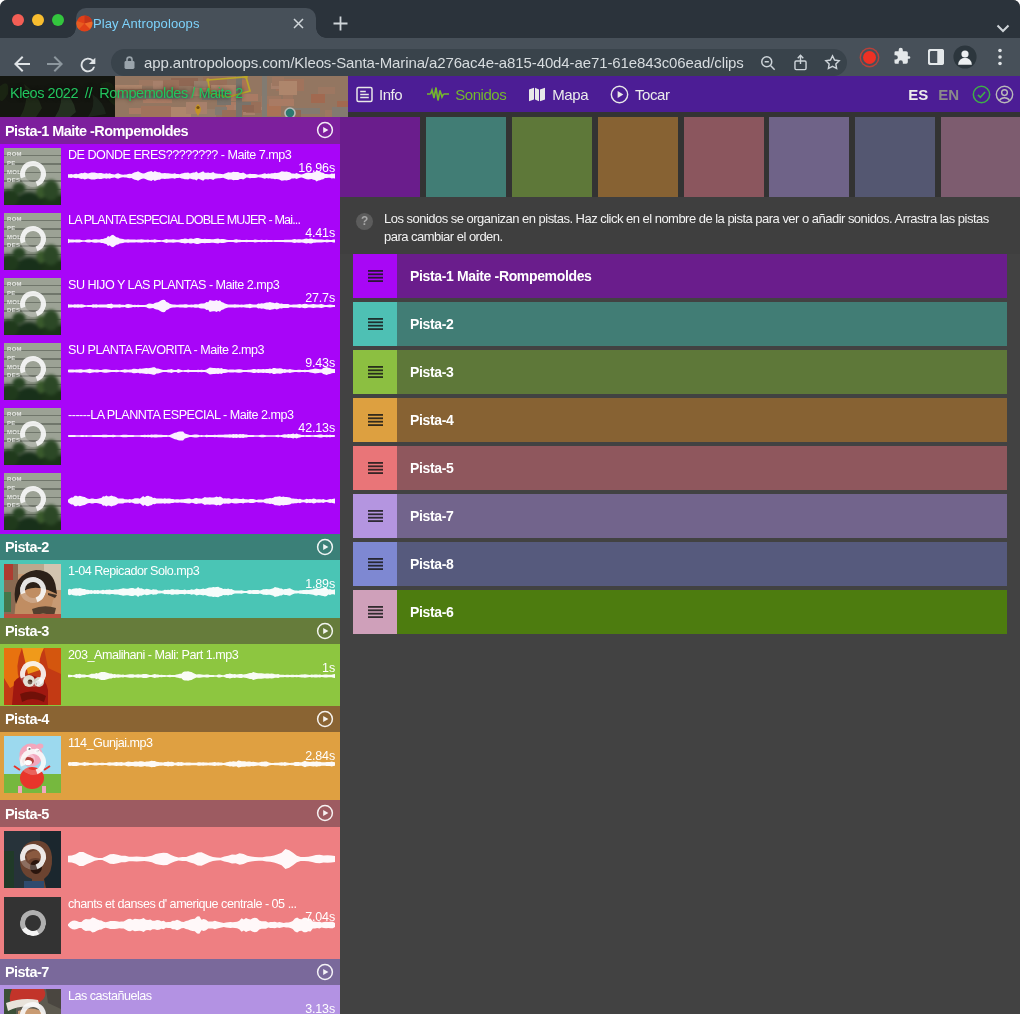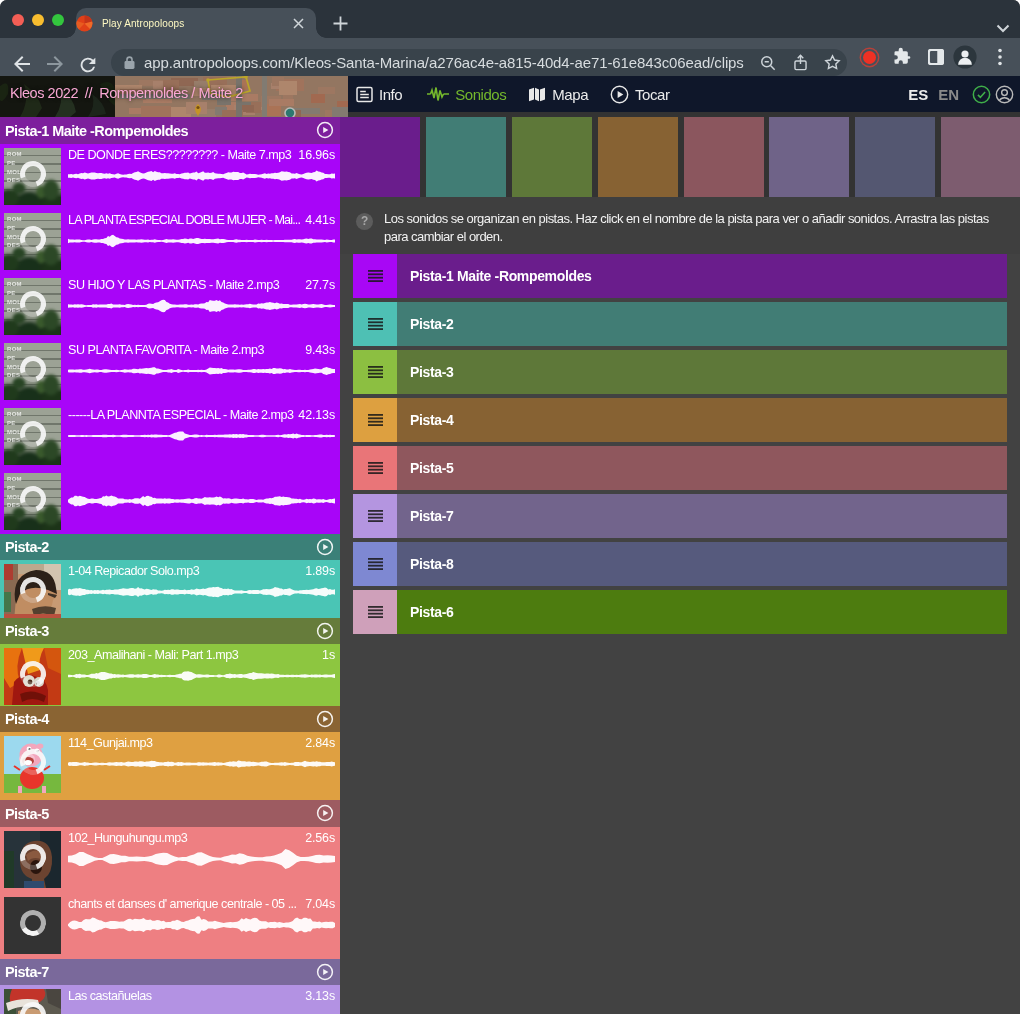--- a/index.html
+++ b/index.html
@@ -2,65 +2,65 @@
 <html><head><meta charset="utf-8"><style>
 *{margin:0;padding:0;box-sizing:border-box}
 html,body{width:1020px;height:1014px;background:#fff;font-family:"Liberation Sans",sans-serif;overflow:hidden}
 #win{width:1020px;height:1014px;border-radius:7px 7px 0 0;overflow:hidden;position:relative;background:#424242}
 
 #tabs{height:38px;background:#2b333b;position:relative}
 .tl{position:absolute;top:14px;width:12px;height:12px;border-radius:50%}
 #tab{position:absolute;left:76px;top:8px;width:240px;height:30px;background:#475059;border-radius:10px 10px 0 0;display:flex;align-items:center}
 #tab::before{content:'';position:absolute;left:-10px;bottom:0;width:10px;height:10px;background:radial-gradient(circle at 0 0,rgba(0,0,0,0) 9.5px,#475059 10px)}
 #tab::after{content:'';position:absolute;right:-10px;bottom:0;width:10px;height:10px;background:radial-gradient(circle at 10px 0,rgba(0,0,0,0) 9.5px,#475059 10px)}
-#tab .tt{color:#fef9c3;font-size:10px;margin-left:9px;letter-spacing:.1px}
+#tab .tt{color:#7dd3fc;font-size:13px;letter-spacing:.1px}
 #tab .cl{margin-left:auto;margin-right:12px;display:flex}
 #ntab{position:absolute;left:333px;top:16px}
 #chev{position:absolute;right:10px;top:19px}
 #tbar{height:38px;background:#475059;display:flex;align-items:flex-end;position:relative}
 .navic{display:flex;align-items:center;justify-content:center}
 #back{margin-left:10px}#fwd{margin-left:9px}#rel{margin-left:10px}
 #omni{margin-left:12px;width:736px;height:27px;border-radius:14px;background:#39434b;display:flex;align-items:center;color:#d7dcdf;font-size:15px}
 #omni .lk{margin-left:12px;margin-right:8px;display:flex}
 #omni .url{white-space:nowrap;letter-spacing:-0.11px}
 #omni .oi{display:flex;margin-left:14px}
 .rdot{position:absolute;left:863px;top:13px;width:13px;height:13px;border-radius:50%;background:#ee3124;box-shadow:0 0 0 2px #475059,0 0 0 3.4px #b8413a}
 #puz{position:absolute;left:892px;top:9px}
 #pan{position:absolute;left:928px;top:11px}
 #ava{position:absolute;left:953px;top:7px}
 #dot3{position:absolute;left:991px;top:9px}
 
-#appbar{position:absolute;top:76px;left:0;width:1020px;height:36px;background:#0f172a;display:flex;align-items:center;color:#ececec}
+#appbar{position:absolute;top:76px;left:0;width:1020px;height:36px;background:#4c1d95;display:flex;align-items:center;color:#ececec}
 #photo{position:absolute;top:76px;left:0;width:348px;height:41px;z-index:10;overflow:hidden}
 .abi{display:flex;align-items:center;gap:6px;font-size:15px;font-weight:500;letter-spacing:-0.45px}
 
 #content{position:absolute;top:112px;left:0;width:1020px;height:902px;display:flex}
 #side{width:340px;flex:none;position:relative;z-index:3;background:#b392e3;padding-top:5px}
 #main{width:680px;flex:none;background:#424242}
 
 
-.crumb{position:absolute;left:10px;top:0;height:33px;display:flex;align-items:center;color:#f9a8d4;font-size:14.5px;font-weight:500;letter-spacing:-0.45px;text-shadow:0 0 4px rgba(0,0,0,.85)}
+.crumb{position:absolute;left:10px;top:0;height:33px;display:flex;align-items:center;color:#22c55e;font-size:14.5px;font-weight:500;letter-spacing:-0.45px;text-shadow:0 0 4px rgba(0,0,0,.85)}
 .shead{height:26px;display:flex;align-items:center;color:#fff;font-weight:700;font-size:14.5px;letter-spacing:-0.55px;padding-left:5px;position:relative}
 .shead svg{position:absolute;right:5px;top:3px}
 .clip{position:relative}
 .th{position:absolute;left:4px;top:4px;width:57px;height:57px;overflow:hidden}
 .spin{position:absolute;left:16px;top:13px;width:26px;height:26px;border-radius:50%;border:5px solid rgba(250,250,250,.9);border-bottom-color:rgba(240,240,240,.25);transform:rotate(25deg)}
 .rompe{background:repeating-linear-gradient(180deg,#9ca295 0 7px,#70766b 7px 8.4px)}
 .rtxt{position:absolute;left:3px;top:2px;font-size:6px;line-height:8.8px;font-weight:700;color:rgba(255,255,255,.75);letter-spacing:.3px}
 .foli{position:absolute;left:-3px;bottom:-3px;width:63px;height:34px;filter:blur(1.5px);background:
  radial-gradient(16px 14px at 8px 24px,#203a1c 55%,transparent 65%),
  radial-gradient(18px 16px at 28px 28px,#18301a 55%,transparent 65%),
  radial-gradient(14px 18px at 50px 16px,#2c4826 50%,transparent 64%),
  radial-gradient(20px 14px at 54px 30px,#1c3418 55%,transparent 65%),
  radial-gradient(9px 12px at 40px 18px,#3a5a2c 45%,transparent 60%),
  radial-gradient(12px 10px at 18px 14px,#284424 45%,transparent 62%),
  linear-gradient(180deg,transparent 0 12px,#1a3018 24px)}
 .ct{position:absolute;left:68px;right:0;top:4px;height:16px;color:#fff;font-size:12.6px;letter-spacing:-0.5px}
 .ct .t{position:absolute;left:0;top:0;white-space:nowrap}
-.ct .d{position:absolute;right:5px;top:0;font-size:12.5px;letter-spacing:-0.15px}
+.ct .d{position:absolute;right:5px;top:13px;font-size:12.5px;letter-spacing:-0.15px}
 .wfbox{position:absolute;left:68px;top:19px;width:267px;height:26px}
 
 #strip{height:85px;background:#333333;padding-top:5px;display:flex;gap:5.9px;overflow:hidden}
 .blk{width:80px;height:80px;flex:none}
 #help{min-height:57px;background:#3f3f3f;display:flex;padding:13px 14px 0 15px;color:#f2f2f2}
 #help svg{flex:none;margin-right:10px;margin-top:2px}
 #help .ht{font-size:13px;line-height:18px;letter-spacing:-0.52px;white-space:nowrap}
 #rows{padding:0 13px}
 .row{height:44px;margin-bottom:4px;display:flex;align-items:center;position:relative}
 .sq{width:44px;height:44px;flex:none;display:flex;align-items:center;justify-content:center}
@@ -466,24 +466,20 @@
           <div class="clip" style="height:66px">
             <div class="th"><svg width="57" height="57" viewBox="0 0 57 57">
 <rect width="57" height="57" fill="#27333a"></rect>
 <rect x="36" y="0" width="21" height="57" fill="#1b272e"></rect>
 <path d="M28 57 L28 48 Q16 44 16 30 Q16 12 30 10 Q46 8 48 26 Q49 42 40 48 L42 57 Z" fill="#6b4330"></path>
 <path d="M22 24 Q30 16 42 22 L42 30 Q30 24 24 30 Z" fill="#8a5a40"></path>
 <ellipse cx="32" cy="36" rx="6" ry="7" fill="#2a150d"></ellipse>
 <path d="M20 50 L40 50 L40 57 L20 57 Z" fill="#2e4a6e"></path>
 <rect x="0" y="20" width="10" height="37" fill="#203a28"></rect>
 </svg><div class="spin"></div></div>
-            <div class="ct">
-              <span class="t">102_Hunguhungu.mp3</span>
-              <span class="d">2.56s</span>
-            </div>
             <div class="wfbox"><svg class="wf" width="267" height="26" viewBox="0 0 267 26">
                 <path d="M0.0,9.8 L3.8,9.5 L7.6,8.2 L11.4,5.9 L15.3,6.1 L19.1,7.9 L22.9,9.6 L26.7,11.3 L30.5,12.1 L34.3,12.1 L38.1,10.3 L42.0,8.2 L45.8,8.0 L49.6,8.7 L53.4,9.7 L57.2,9.7 L61.0,10.8 L64.8,10.7 L68.7,10.6 L72.5,10.8 L76.3,10.9 L80.1,10.4 L83.9,9.7 L87.7,8.1 L91.5,7.2 L95.4,6.8 L99.2,7.1 L103.0,8.9 L106.8,10.4 L110.6,11.4 L114.4,10.9 L118.2,10.9 L122.1,9.5 L125.9,8.6 L129.7,6.5 L133.5,6.2 L137.3,7.9 L141.1,9.7 L144.9,11.1 L148.8,11.6 L152.6,11.7 L156.4,10.5 L160.2,9.7 L164.0,8.4 L167.8,8.8 L171.6,7.3 L175.5,8.1 L179.3,9.7 L183.1,10.4 L186.9,11.1 L190.7,11.3 L194.5,11.2 L198.3,10.4 L202.2,10.2 L206.0,9.4 L209.8,8.3 L213.6,6.7 L217.4,3.0 L221.2,4.2 L225.0,6.8 L228.9,9.8 L232.7,11.0 L236.5,10.9 L240.3,10.8 L244.1,10.1 L247.9,9.0 L251.7,8.7 L255.6,9.4 L259.4,9.2 L263.2,9.4 L267.0,10.1 L267.0,15.9 L263.2,16.6 L259.4,16.8 L255.6,16.6 L251.7,17.3 L247.9,17.0 L244.1,15.9 L240.3,15.2 L236.5,15.1 L232.7,15.0 L228.9,16.2 L225.0,19.2 L221.2,21.8 L217.4,23.0 L213.6,19.3 L209.8,17.7 L206.0,16.6 L202.2,15.8 L198.3,15.6 L194.5,14.8 L190.7,14.7 L186.9,14.9 L183.1,15.6 L179.3,16.3 L175.5,17.9 L171.6,18.7 L167.8,17.2 L164.0,17.6 L160.2,16.3 L156.4,15.5 L152.6,14.3 L148.8,14.4 L144.9,14.9 L141.1,16.3 L137.3,18.1 L133.5,19.8 L129.7,19.5 L125.9,17.4 L122.1,16.5 L118.2,15.1 L114.4,15.1 L110.6,14.6 L106.8,15.6 L103.0,17.1 L99.2,18.9 L95.4,19.2 L91.5,18.8 L87.7,17.9 L83.9,16.3 L80.1,15.6 L76.3,15.1 L72.5,15.2 L68.7,15.4 L64.8,15.3 L61.0,15.2 L57.2,16.3 L53.4,16.3 L49.6,17.3 L45.8,18.0 L42.0,17.8 L38.1,15.7 L34.3,13.9 L30.5,13.9 L26.7,14.7 L22.9,16.4 L19.1,18.1 L15.3,19.9 L11.4,20.1 L7.6,17.8 L3.8,16.5 L0.0,16.2 Z" fill="#fff" fill-opacity="0.95"></path>
               </svg></div>
           </div>
           <div class="clip" style="height:66px">
             <div class="th" style="background:#333333">
               <div class="spin" style="border-color:rgba(200,200,200,.85);border-bottom-color:rgba(255,255,255,.95);transform:rotate(15deg)"></div>
             </div>
             <div class="ct">
               <span class="t">chants et danses d' amerique centrale - 05 ...</span>

